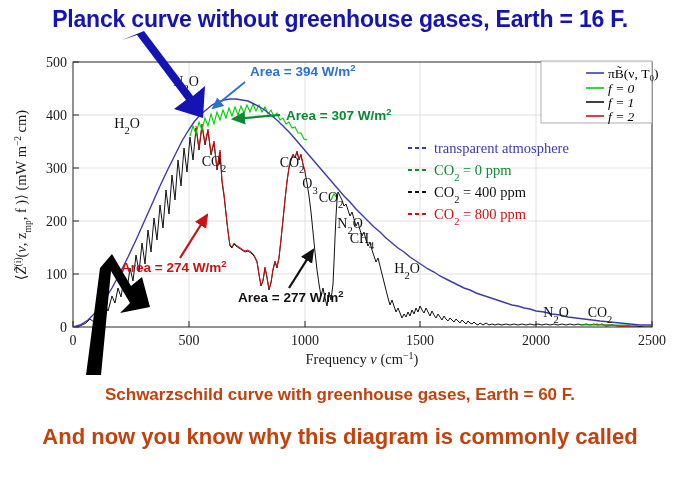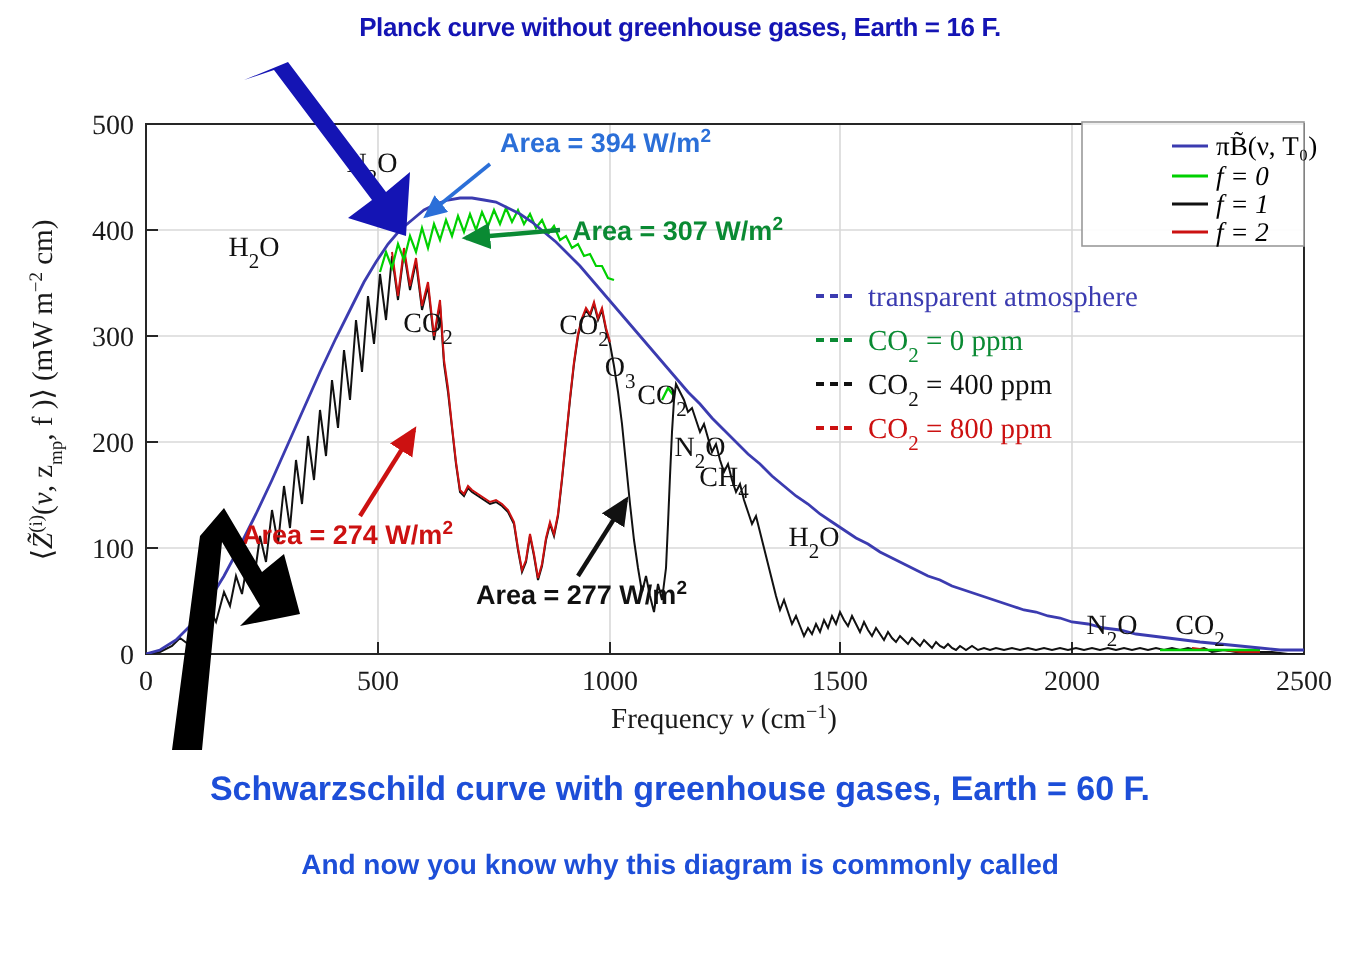--- a/index.html
+++ b/index.html
@@ -10,36 +10,36 @@
     font-family: "Liberation Sans", sans-serif;
     position: relative;
     overflow: hidden;
   }
   #stage { position: absolute; inset: 0; }
 
   .caption {
     position: absolute;
     text-align: center;
     font-weight: bold;
-    color: #1d4ed8;
+    color: #c2410c;
     white-space: nowrap;
   }
   #caption-top {
     left: 0; right: 0; top: 6px;
     color: #1414b4;
-    font-size: 13px;
+    font-size: 23px;
     letter-spacing: -0.2px;
   }
   #caption-bottom-1 {
     left: 0; right: 0; top: 385px;
     font-size: 17px;
   }
   #caption-bottom-2 {
     left: 0; right: 0; top: 424px;
-    font-size: 14px;
+    font-size: 22px;
   }
   #caption-bottom-3 {
     left: 0; right: 0; top: 450px;
     font-size: 16.5px;
   }
 
   svg#plot { position: absolute; left: 0; top: 0; }
   .grid-line { stroke: #d8d8d8; stroke-width: 0.8; fill: none; }
   .tick-mark { stroke: #262626; stroke-width: 1; }
   .tick-label {

